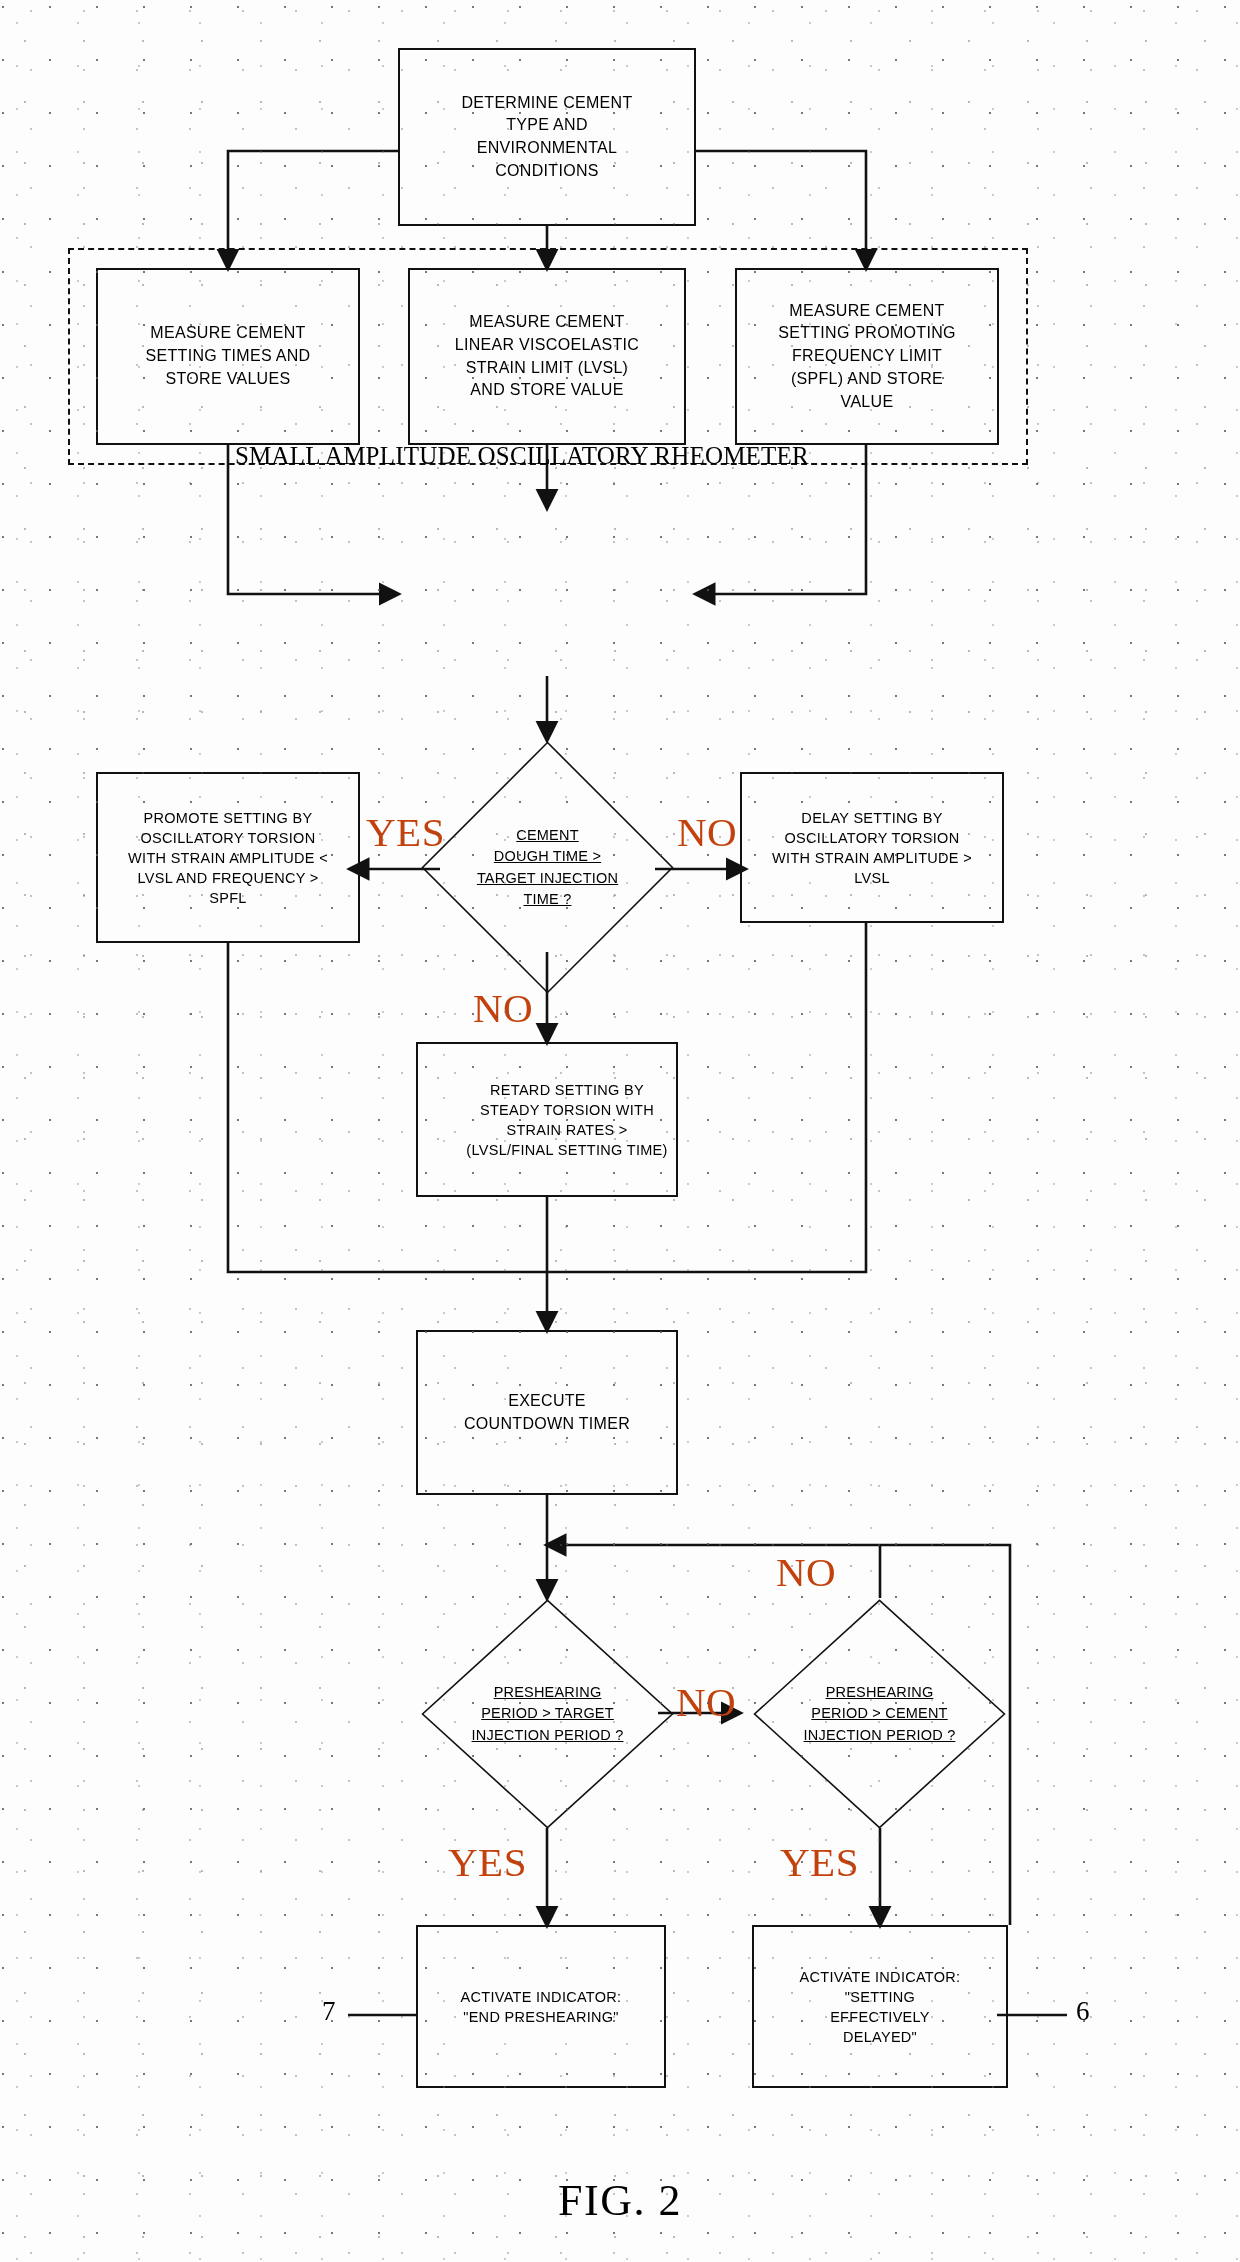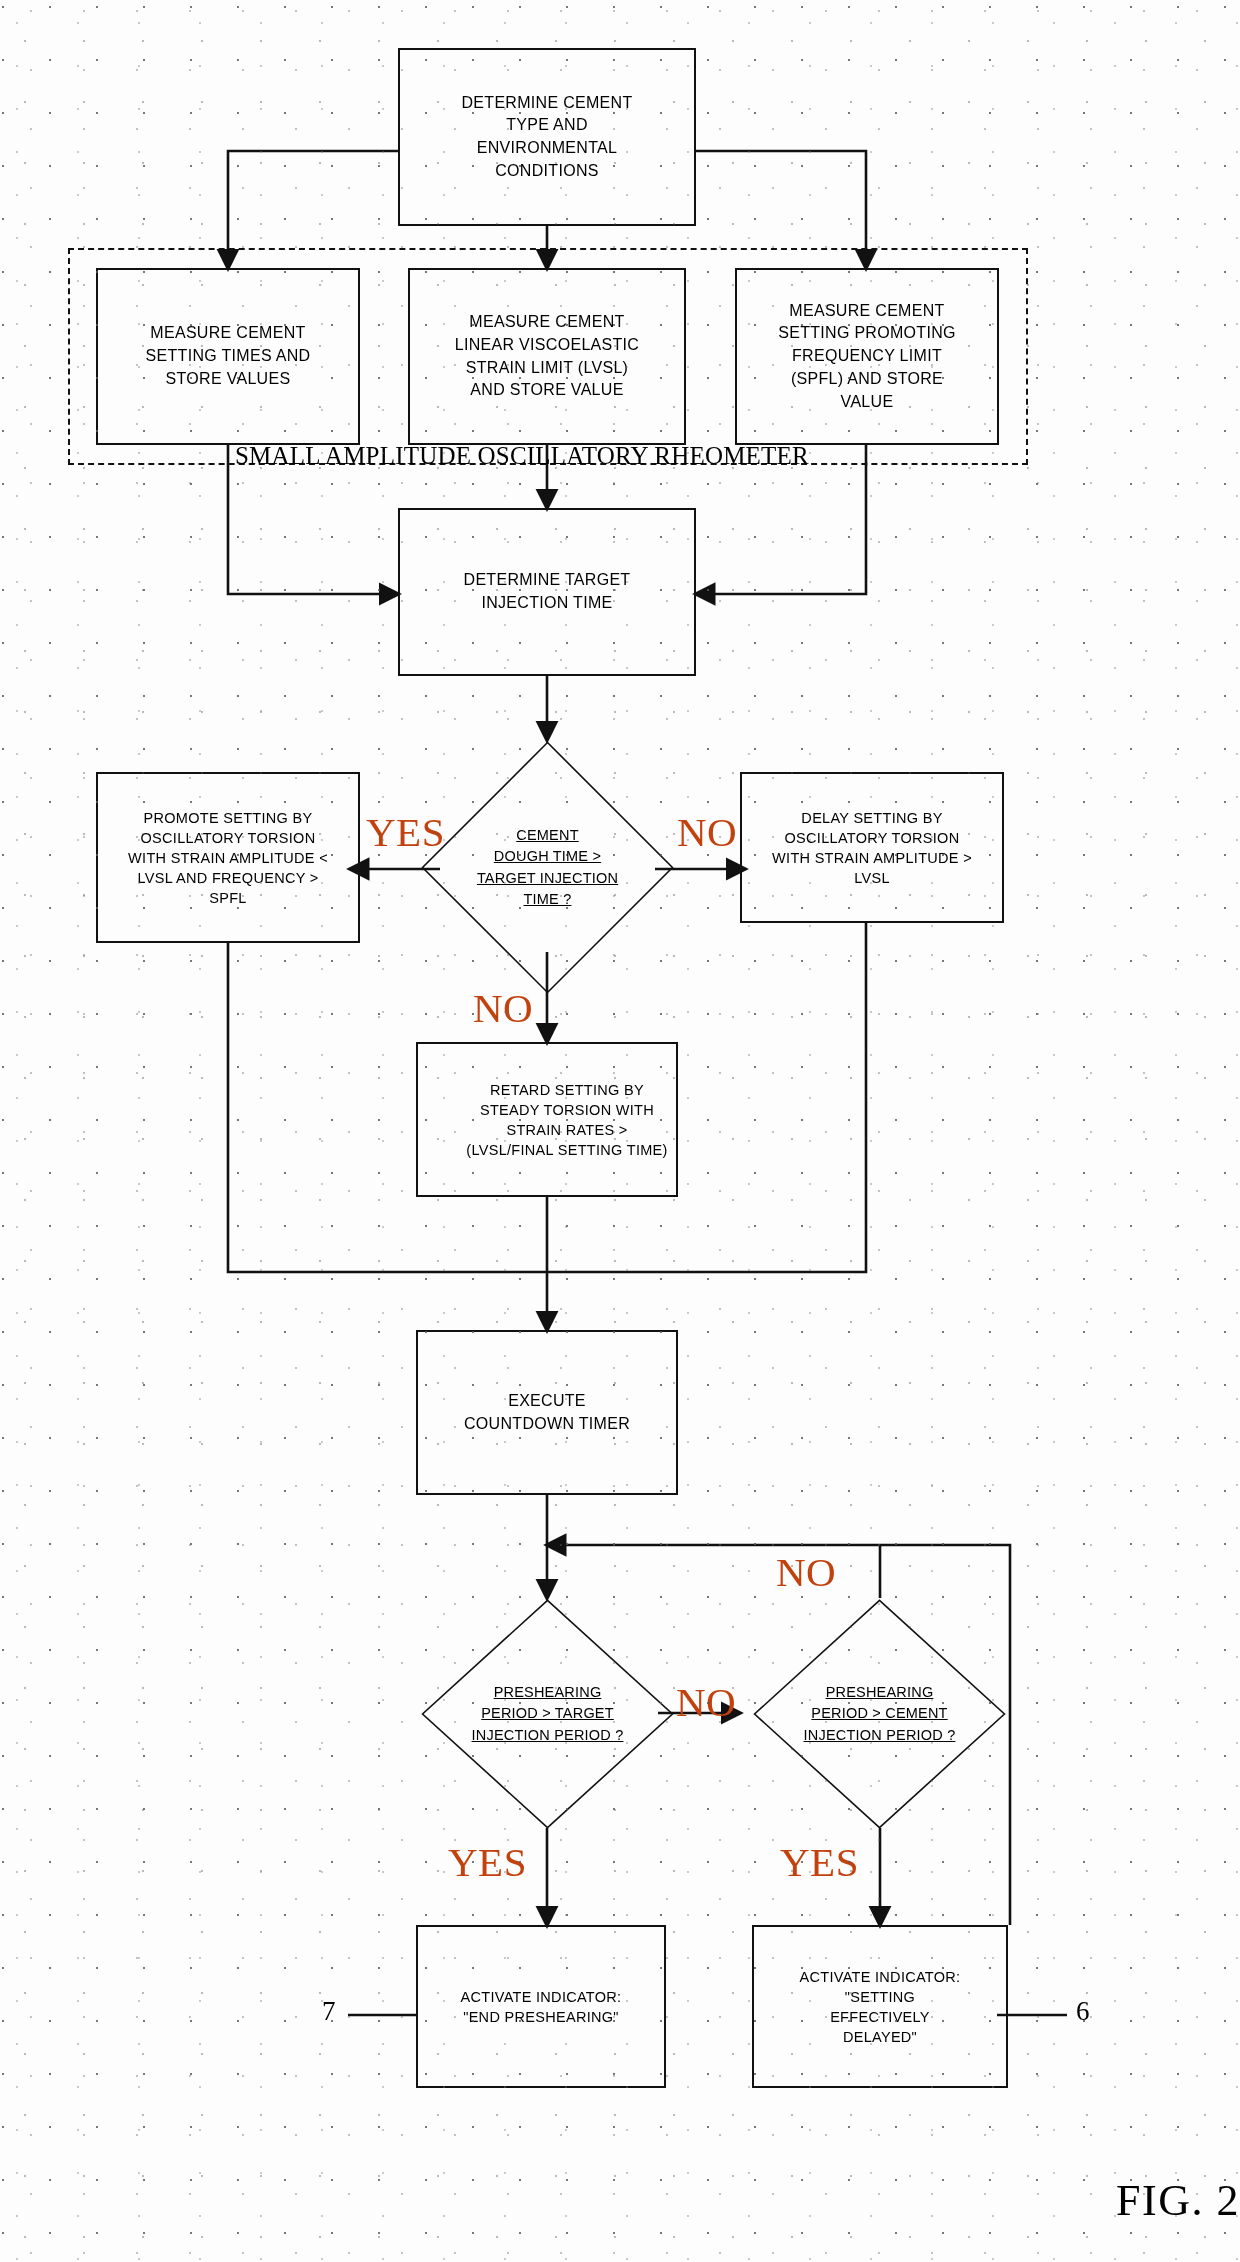--- a/index.html
+++ b/index.html
@@ -106,21 +106,21 @@
     position: absolute;
     font-family: "Liberation Serif", serif;
     font-size: 27px;
     line-height: 1;
     white-space: nowrap;
   }
   #figlabel {
     position: absolute;
     left: 0;
     right: 0;
-    text-align: right;
+    text-align: center;
     font-family: "Liberation Serif", serif;
     font-size: 44px;
     letter-spacing: 1.5px;
   }
 </style>
 </head>
 <body>
 
 <div id="page">
 
@@ -202,24 +202,20 @@
   </div>
 
   <div class="node" style="left:735px; top:268px; width:264px; height:177px;">
     <span class="txt">MEASURE CEMENT
 SETTING PROMOTING
 FREQUENCY LIMIT
 (SPFL) AND STORE
 VALUE</span>
   </div>
 
-  <div class="node" style="left:398px; top:508px; width:298px; height:168px;">
-    <span class="txt">DETERMINE  TARGET
-INJECTION TIME</span>
-  </div>
 
   <div class="node small" style="left:96px; top:772px; width:264px; height:171px;">
     <span class="txt">PROMOTE  SETTING BY
 OSCILLATORY TORSION
 WITH STRAIN AMPLITUDE &lt;
 LVSL AND FREQUENCY &gt;
 SPFL</span>
   </div>
 
   <div class="node small" style="left:740px; top:772px; width:264px; height:151px;">

